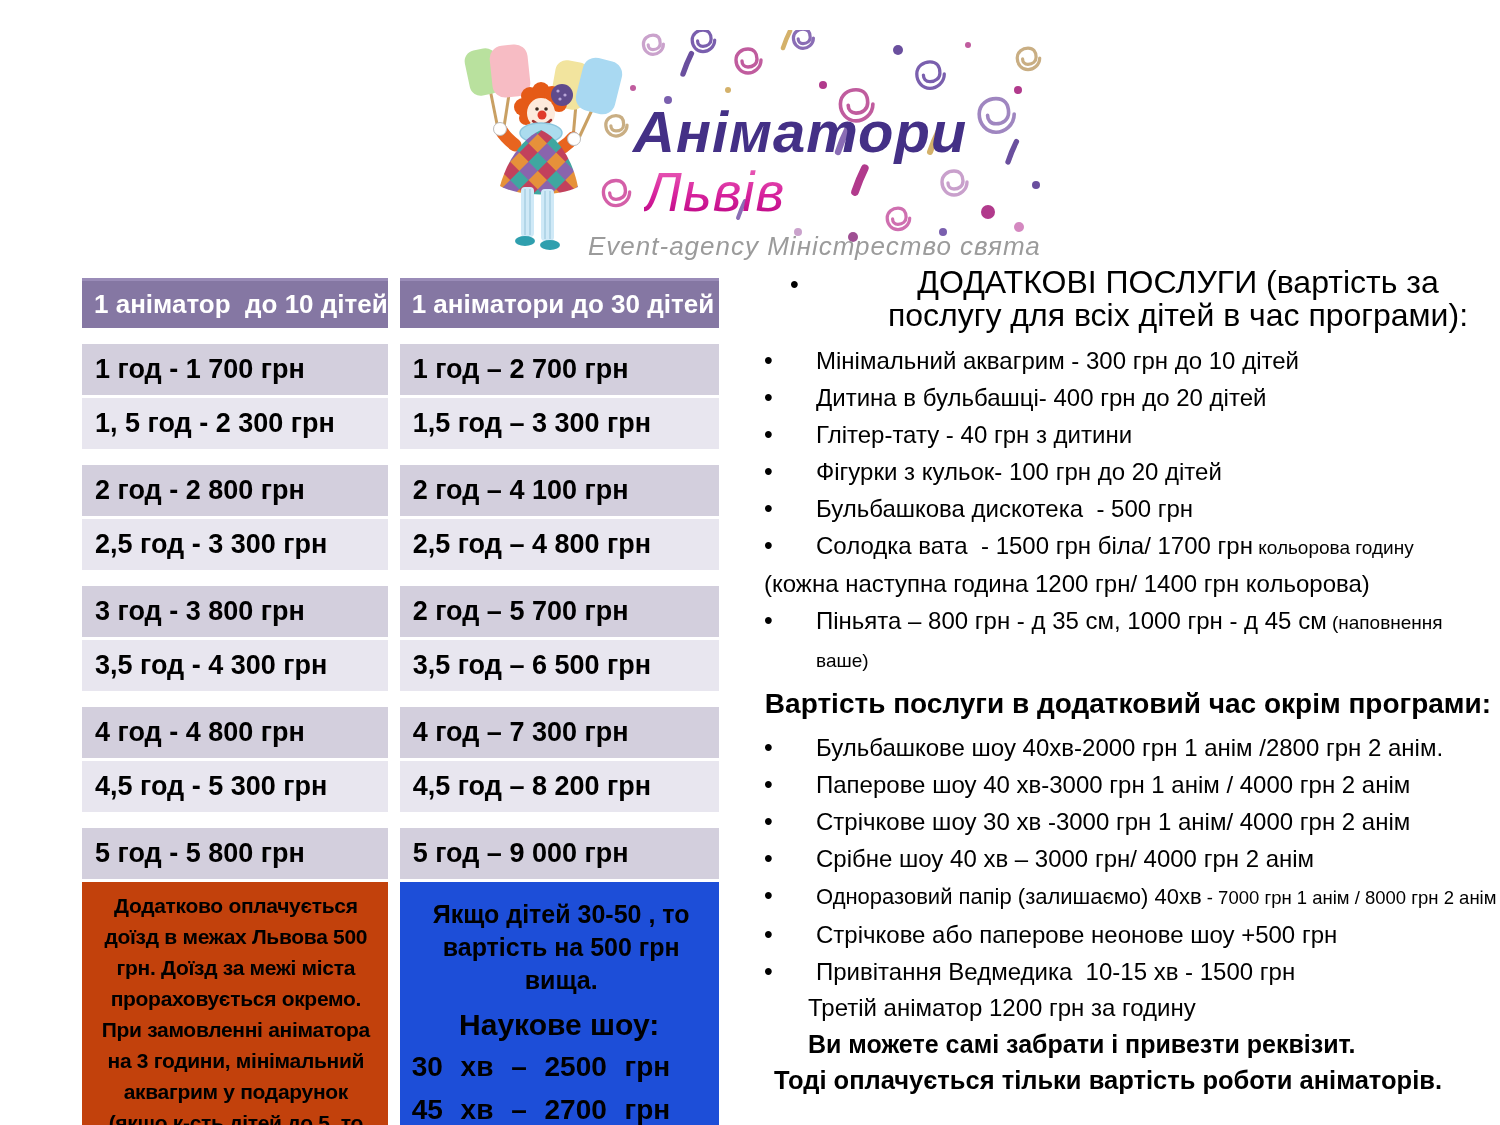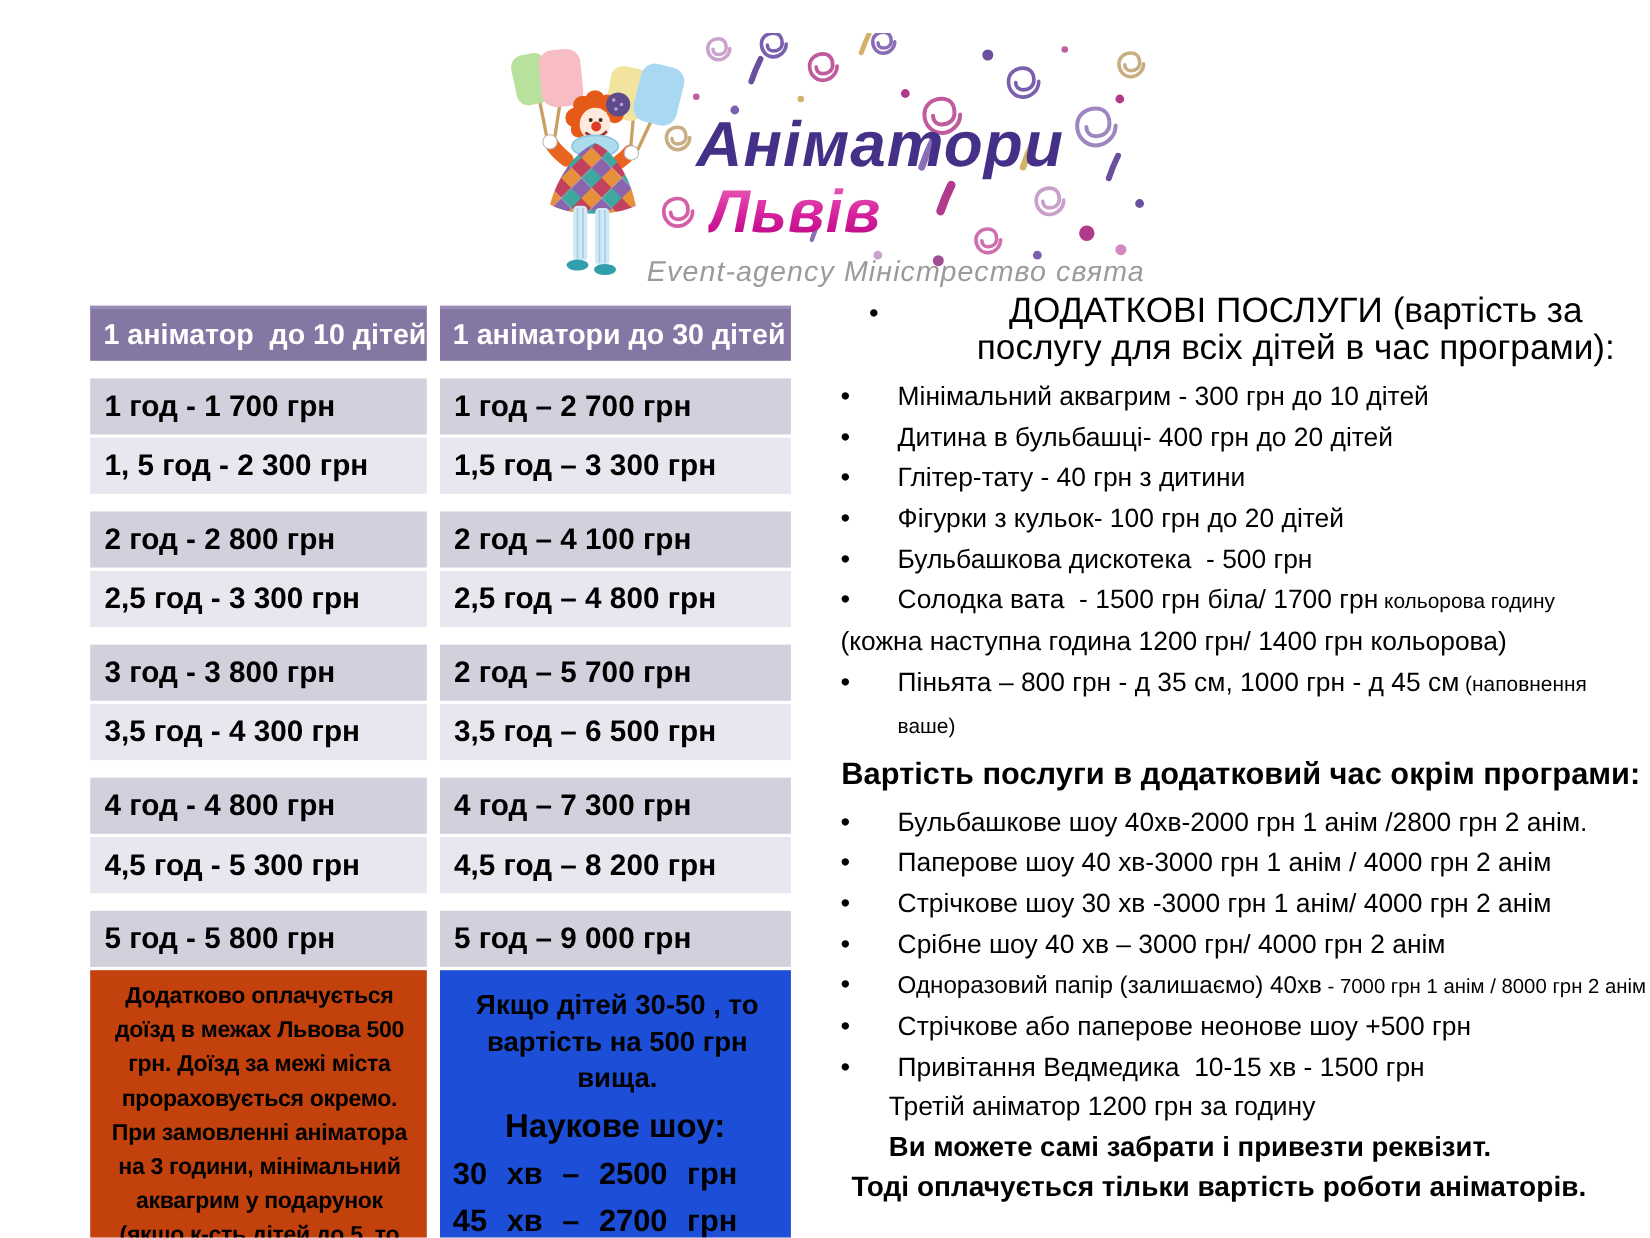--- a/index.html
+++ b/index.html
@@ -12,21 +12,21 @@
   .logo-area{position:absolute;left:0;top:0;width:1500px;height:262px;text-align:center;}
   .clown{position:absolute;left:455px;top:33px;width:185px;height:222px;}
   .confetti{position:absolute;left:598px;top:30px;width:445px;height:218px;}
   .brand-title{
     position:absolute;left:633px;top:98px;
     font-size:58px;font-weight:bold;font-style:italic;letter-spacing:1px;
     color:#443086;white-space:pre;
   }
   .brand-subtitle{
     position:absolute;left:644px;top:160px;
-    font-size:55px;font-weight:bold;font-style:italic;letter-spacing:1px;
+    font-size:55px;font-weight:normal;font-style:italic;letter-spacing:1px;
     background:linear-gradient(180deg,#ee6cbd 0%,#d6219c 55%,#b4007e 100%);
     -webkit-background-clip:text;background-clip:text;color:transparent;
     white-space:pre;
   }
   .brand-tagline{
     position:absolute;left:588px;top:231px;
     font-size:26px;font-style:italic;letter-spacing:1px;color:#9b9b9b;white-space:pre;
   }
   
   .price-table{position:absolute;left:82px;top:278px;width:595px;display:flex;gap:12px;border-radius:11px;}

